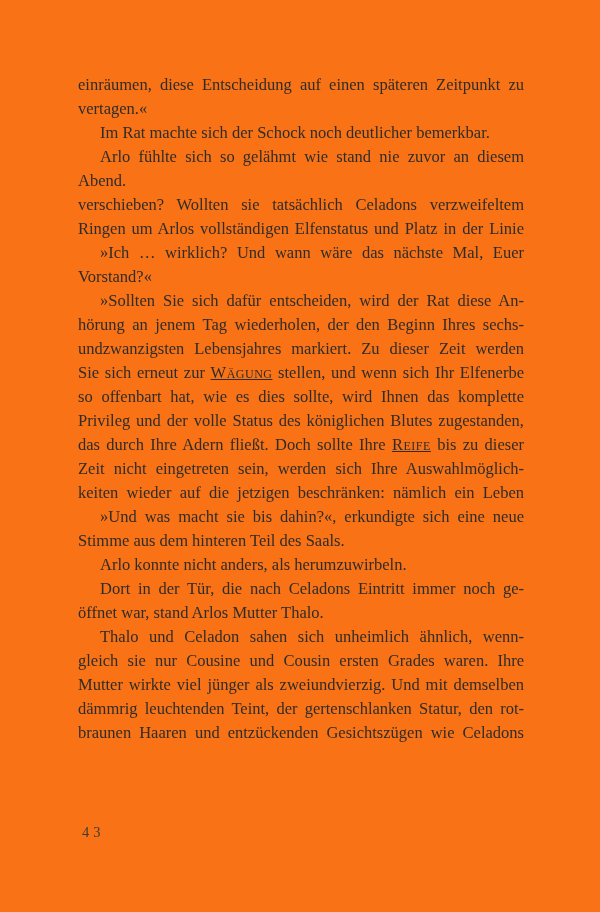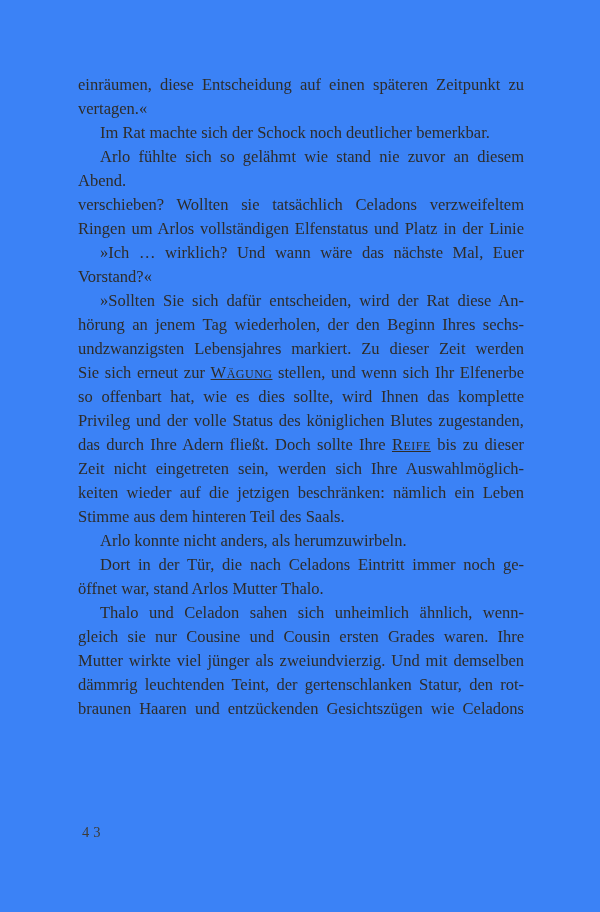--- a/index.html
+++ b/index.html
@@ -11,21 +11,21 @@
     height: 912px;
     background: #fdfdfc;
     font-family: "Liberation Serif", "DejaVu Serif", serif;
     color: #2e2c29;
     overflow: hidden;
     position: relative;
   }
   .book-page {
     position: absolute;
     inset: 0;
-    background: #3b82f6;
+    background: #f97316;
   }
   .text-block {
     position: absolute;
     left: 78px;
     top: 73px;
     width: 446px;
   }
   .line {
     font-size: 16.5px;
     line-height: 24px;
@@ -77,20 +77,21 @@
       <div class="line end"><span>Vorstand?«</span></div>
       <div class="line ind"><span>»Sollten Sie sich dafür entscheiden, wird der Rat diese An-</span></div>
       <div class="line"><span>hörung an jenem Tag wiederholen, der den Beginn Ihres sechs-</span></div>
       <div class="line"><span>undzwanzigsten Lebensjahres markiert. Zu dieser Zeit werden</span></div>
       <div class="line"><span>Sie sich erneut zur </span><span class="sc">Wägung</span><span> stellen, und wenn sich Ihr Elfenerbe</span></div>
       <div class="line"><span>so offenbart hat, wie es dies sollte, wird Ihnen das komplette</span></div>
       <div class="line"><span>Privileg und der volle Status des königlichen Blutes zugestanden,</span></div>
       <div class="line"><span>das durch Ihre Adern fließt. Doch sollte Ihre </span><span class="sc">Reife</span><span> bis zu dieser</span></div>
       <div class="line"><span>Zeit nicht eingetreten sein, werden sich Ihre Auswahlmöglich-</span></div>
       <div class="line"><span>keiten wieder auf die jetzigen beschränken: nämlich ein Leben</span></div>
+      <div class="line ind"><span>»Und was macht sie bis dahin?«, erkundigte sich eine neue</span></div>
       <div class="line end"><span>Stimme aus dem hinteren Teil des Saals.</span></div>
       <div class="line ind end"><span>Arlo konnte nicht anders, als herumzuwirbeln.</span></div>
       <div class="line ind"><span>Dort in der Tür, die nach Celadons Eintritt immer noch ge-</span></div>
       <div class="line end"><span>öffnet war, stand Arlos Mutter Thalo.</span></div>
       <div class="line ind"><span>Thalo und Celadon sahen sich unheimlich ähnlich, wenn-</span></div>
       <div class="line"><span>gleich sie nur Cousine und Cousin ersten Grades waren. Ihre</span></div>
       <div class="line"><span>Mutter wirkte viel jünger als zweiundvierzig. Und mit demselben</span></div>
       <div class="line"><span>dämmrig leuchtenden Teint, der gertenschlanken Statur, den rot-</span></div>
       <div class="line"><span>braunen Haaren und entzückenden Gesichtszügen wie Celadons</span></div>
     </div>

